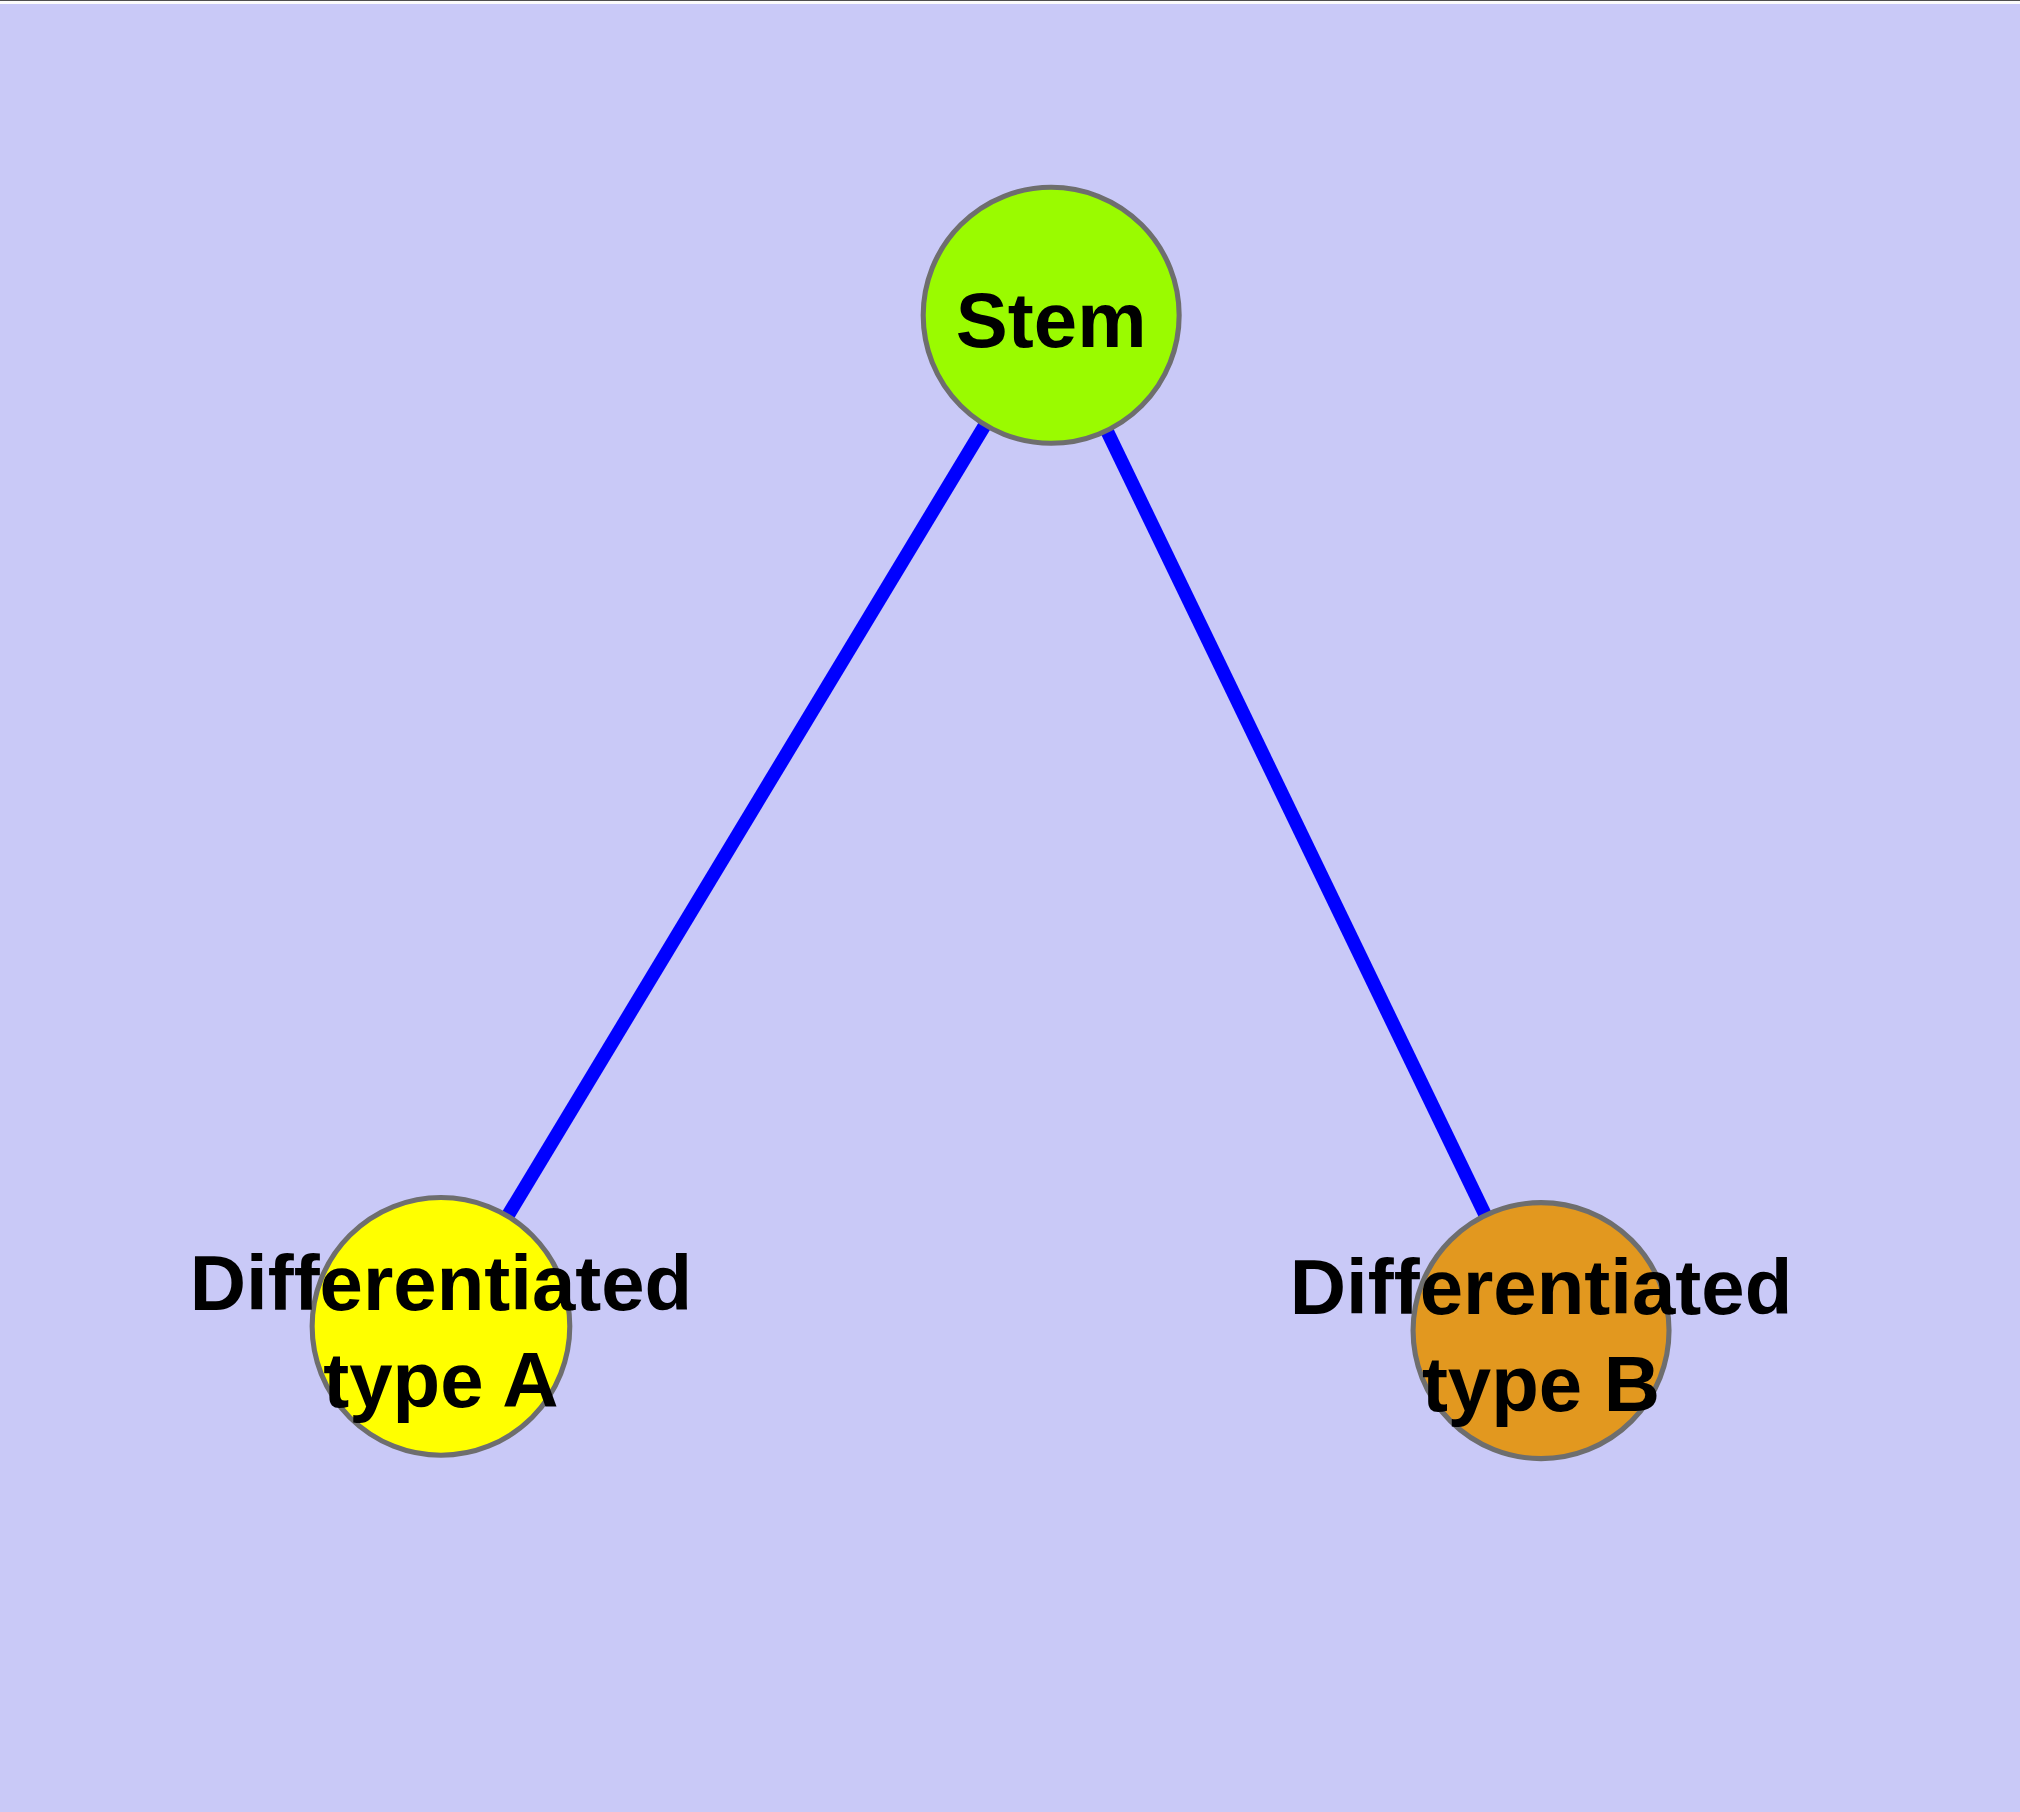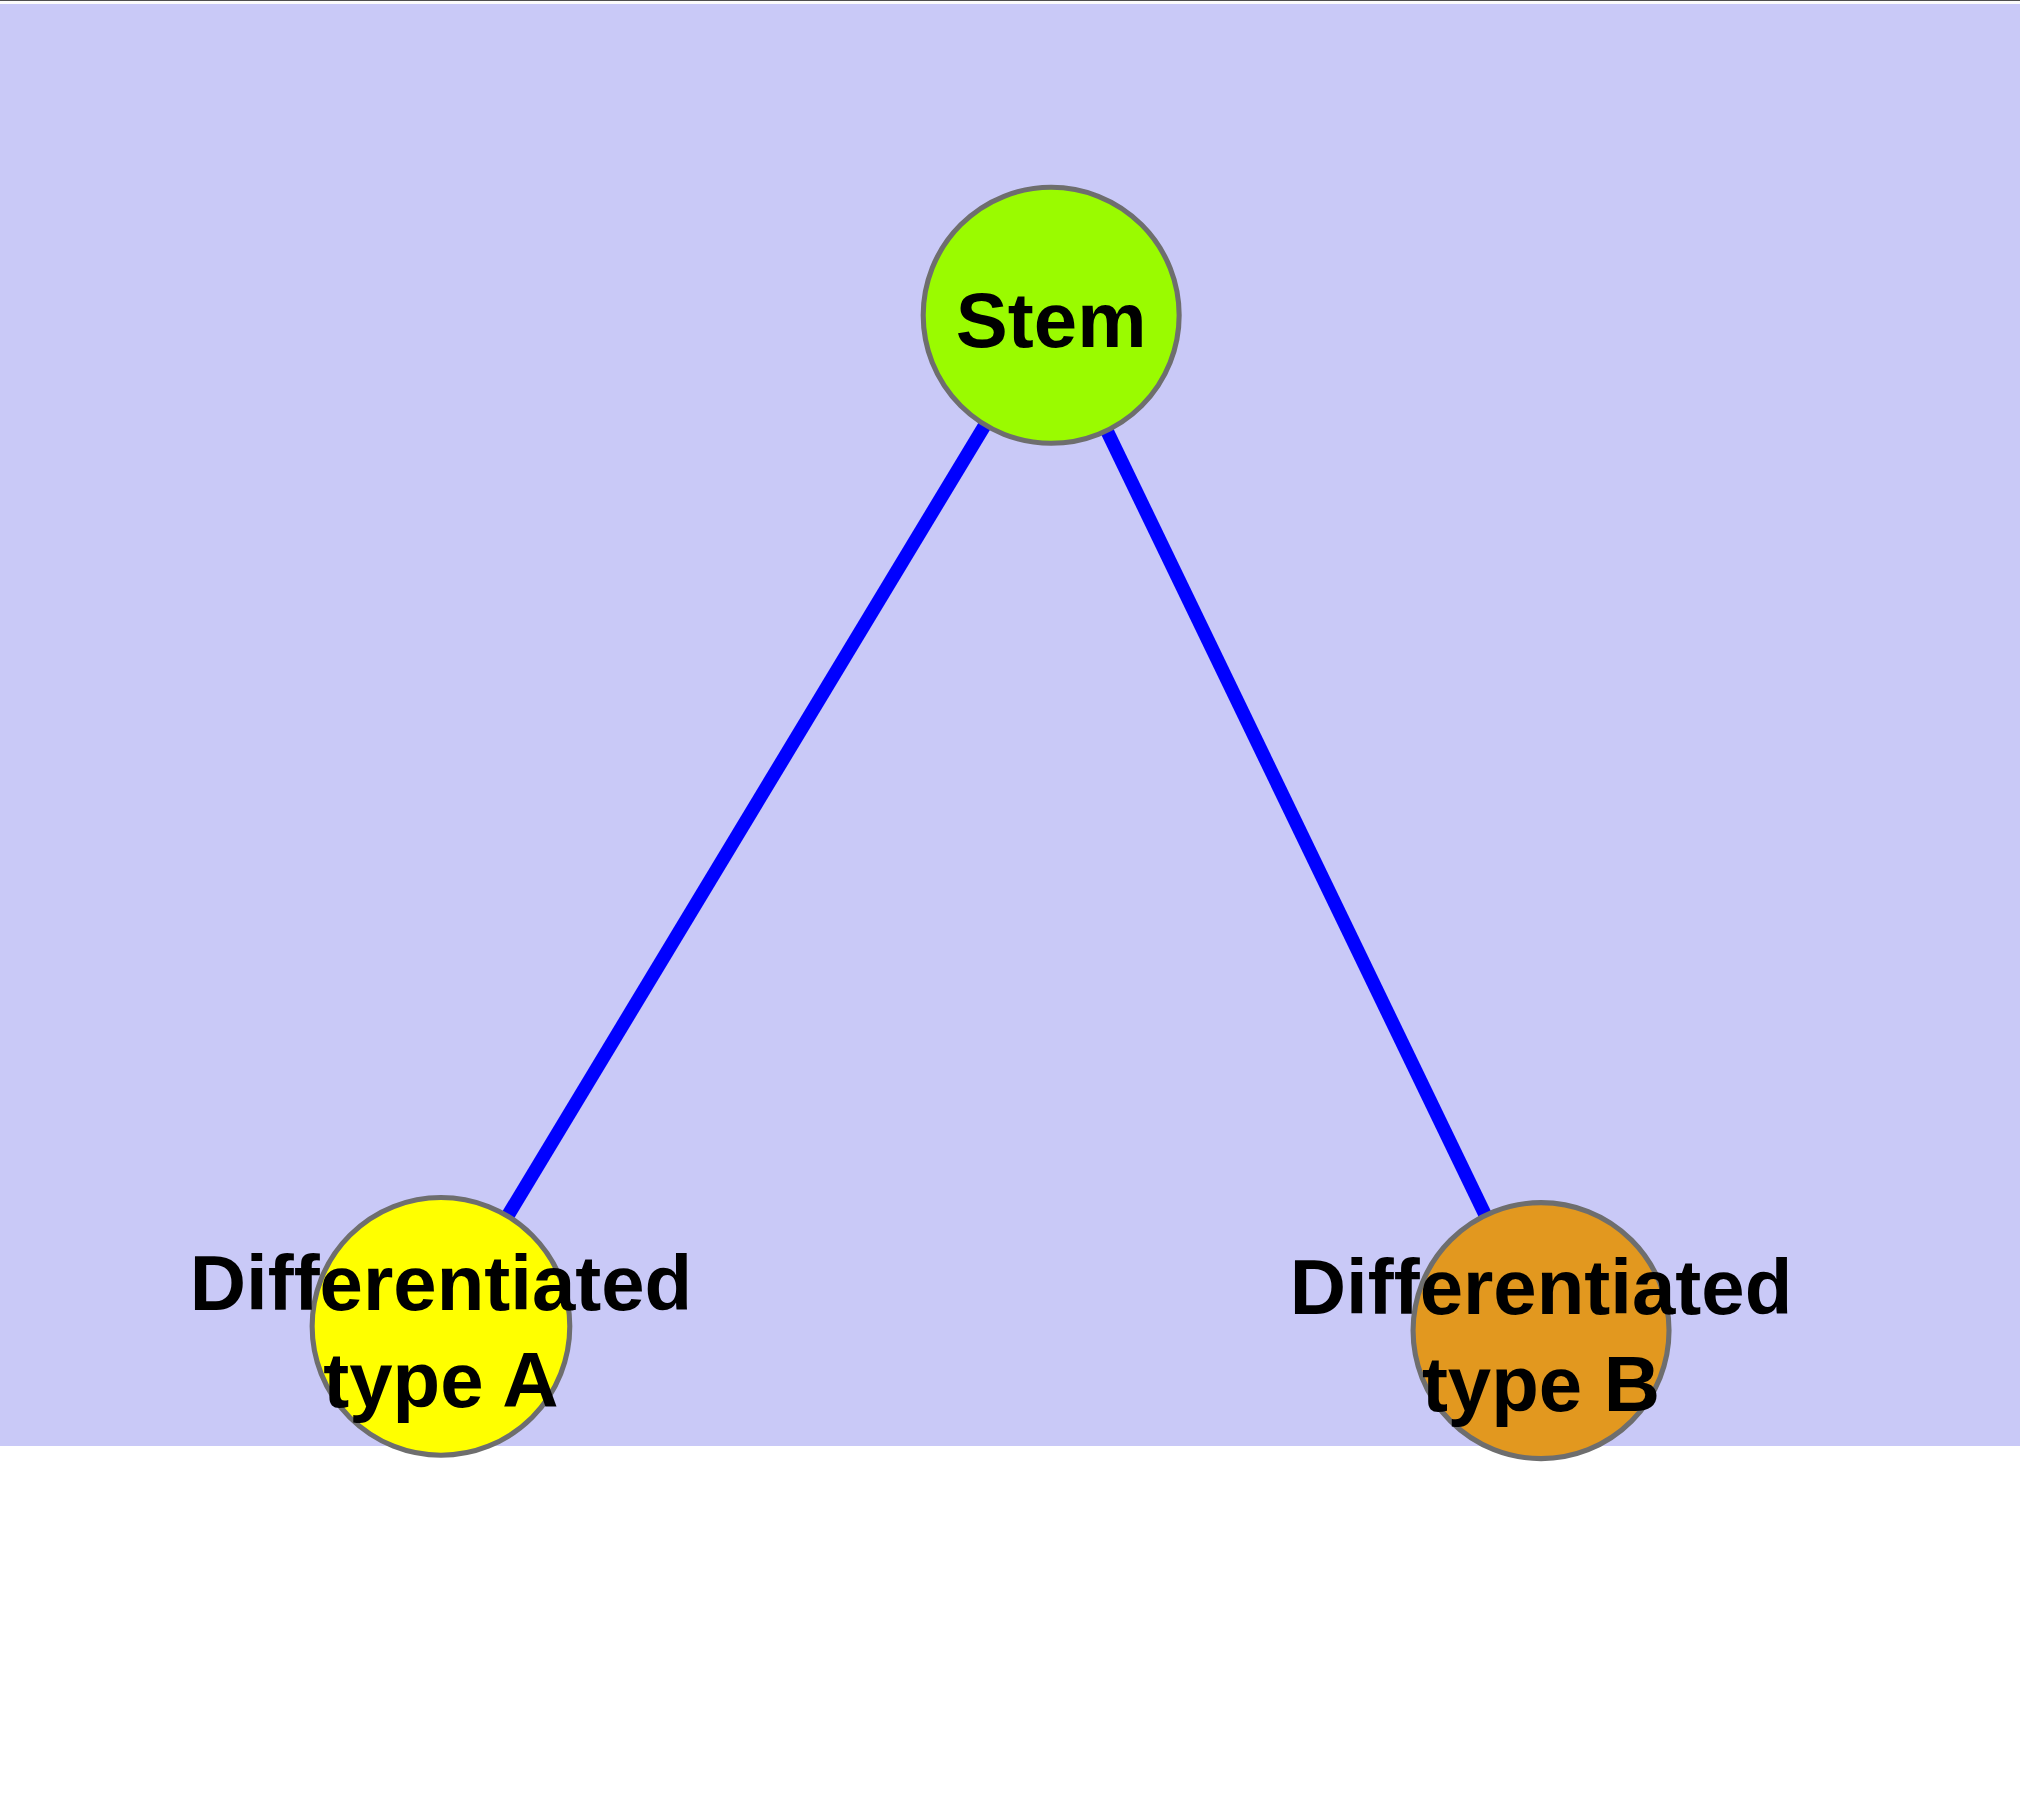--- a/index.html
+++ b/index.html
@@ -5,21 +5,21 @@
   html, body {
     margin: 0;
     padding: 0;
     width: 2021px;
     height: 1812px;
     overflow: hidden;
   }
   .canvas {
     position: relative;
     width: 2021px;
-    height: 1446px;
+    height: 1812px;
     background: #C9C9F7;
   }
   .window-top-edge {
     position: absolute;
     top: 0;
     left: 0;
     width: 100%;
     height: 4.2px;
     background: #FBFBFB;
     border-top: 1.7px solid #4E4E4E;

